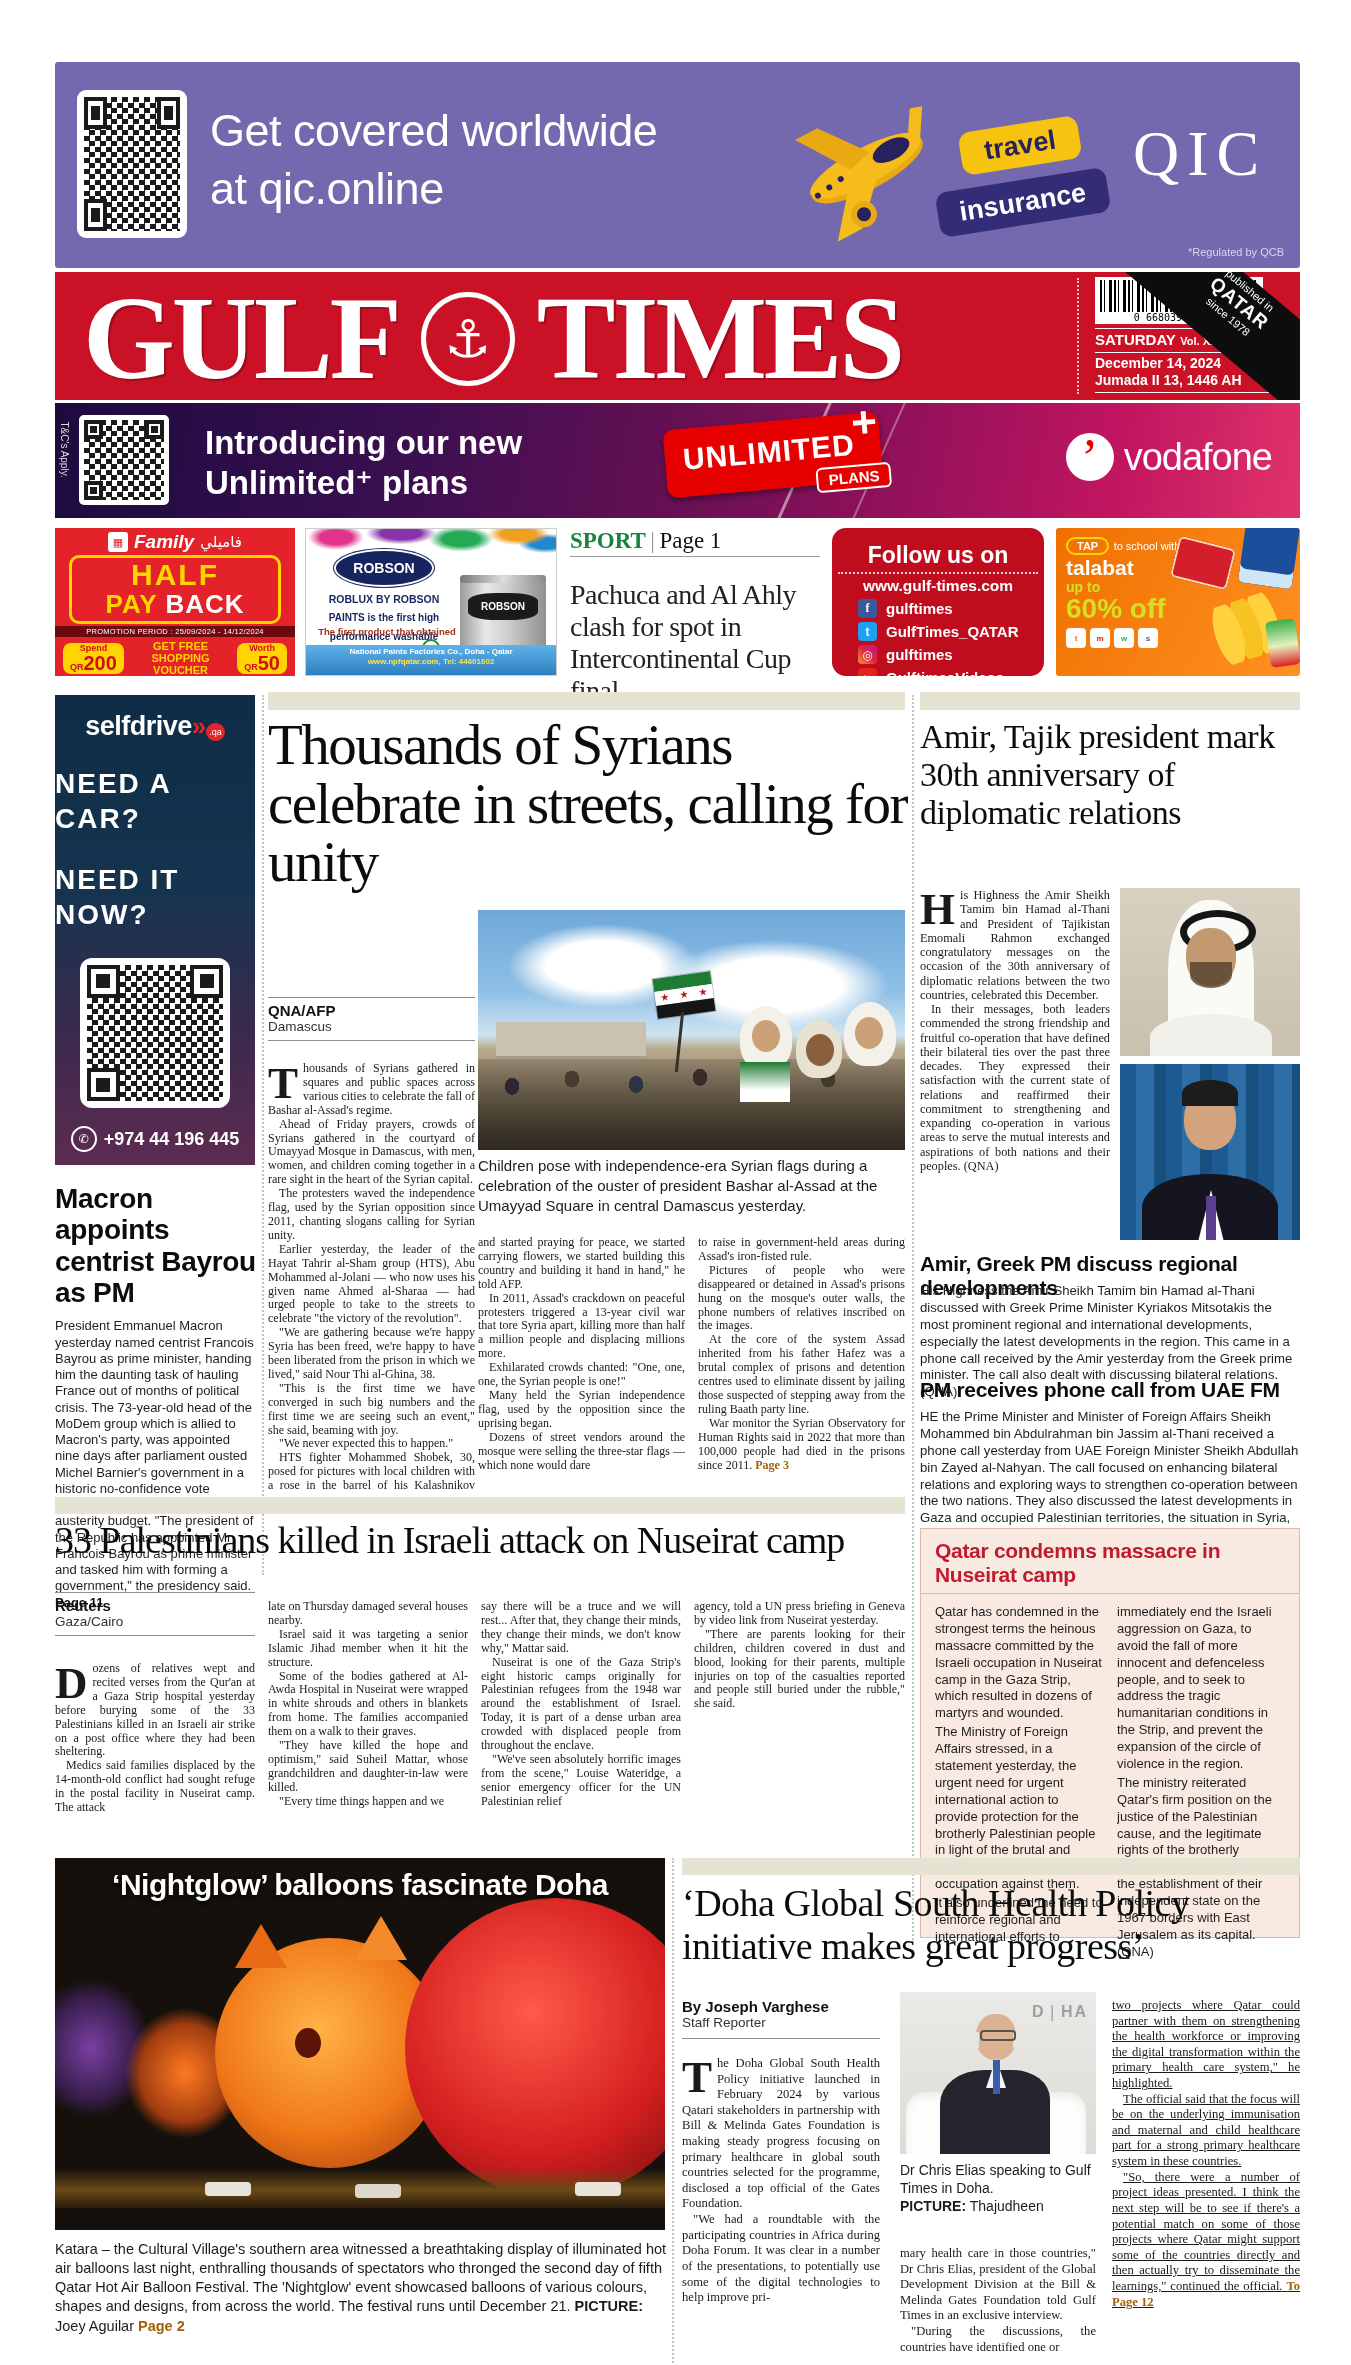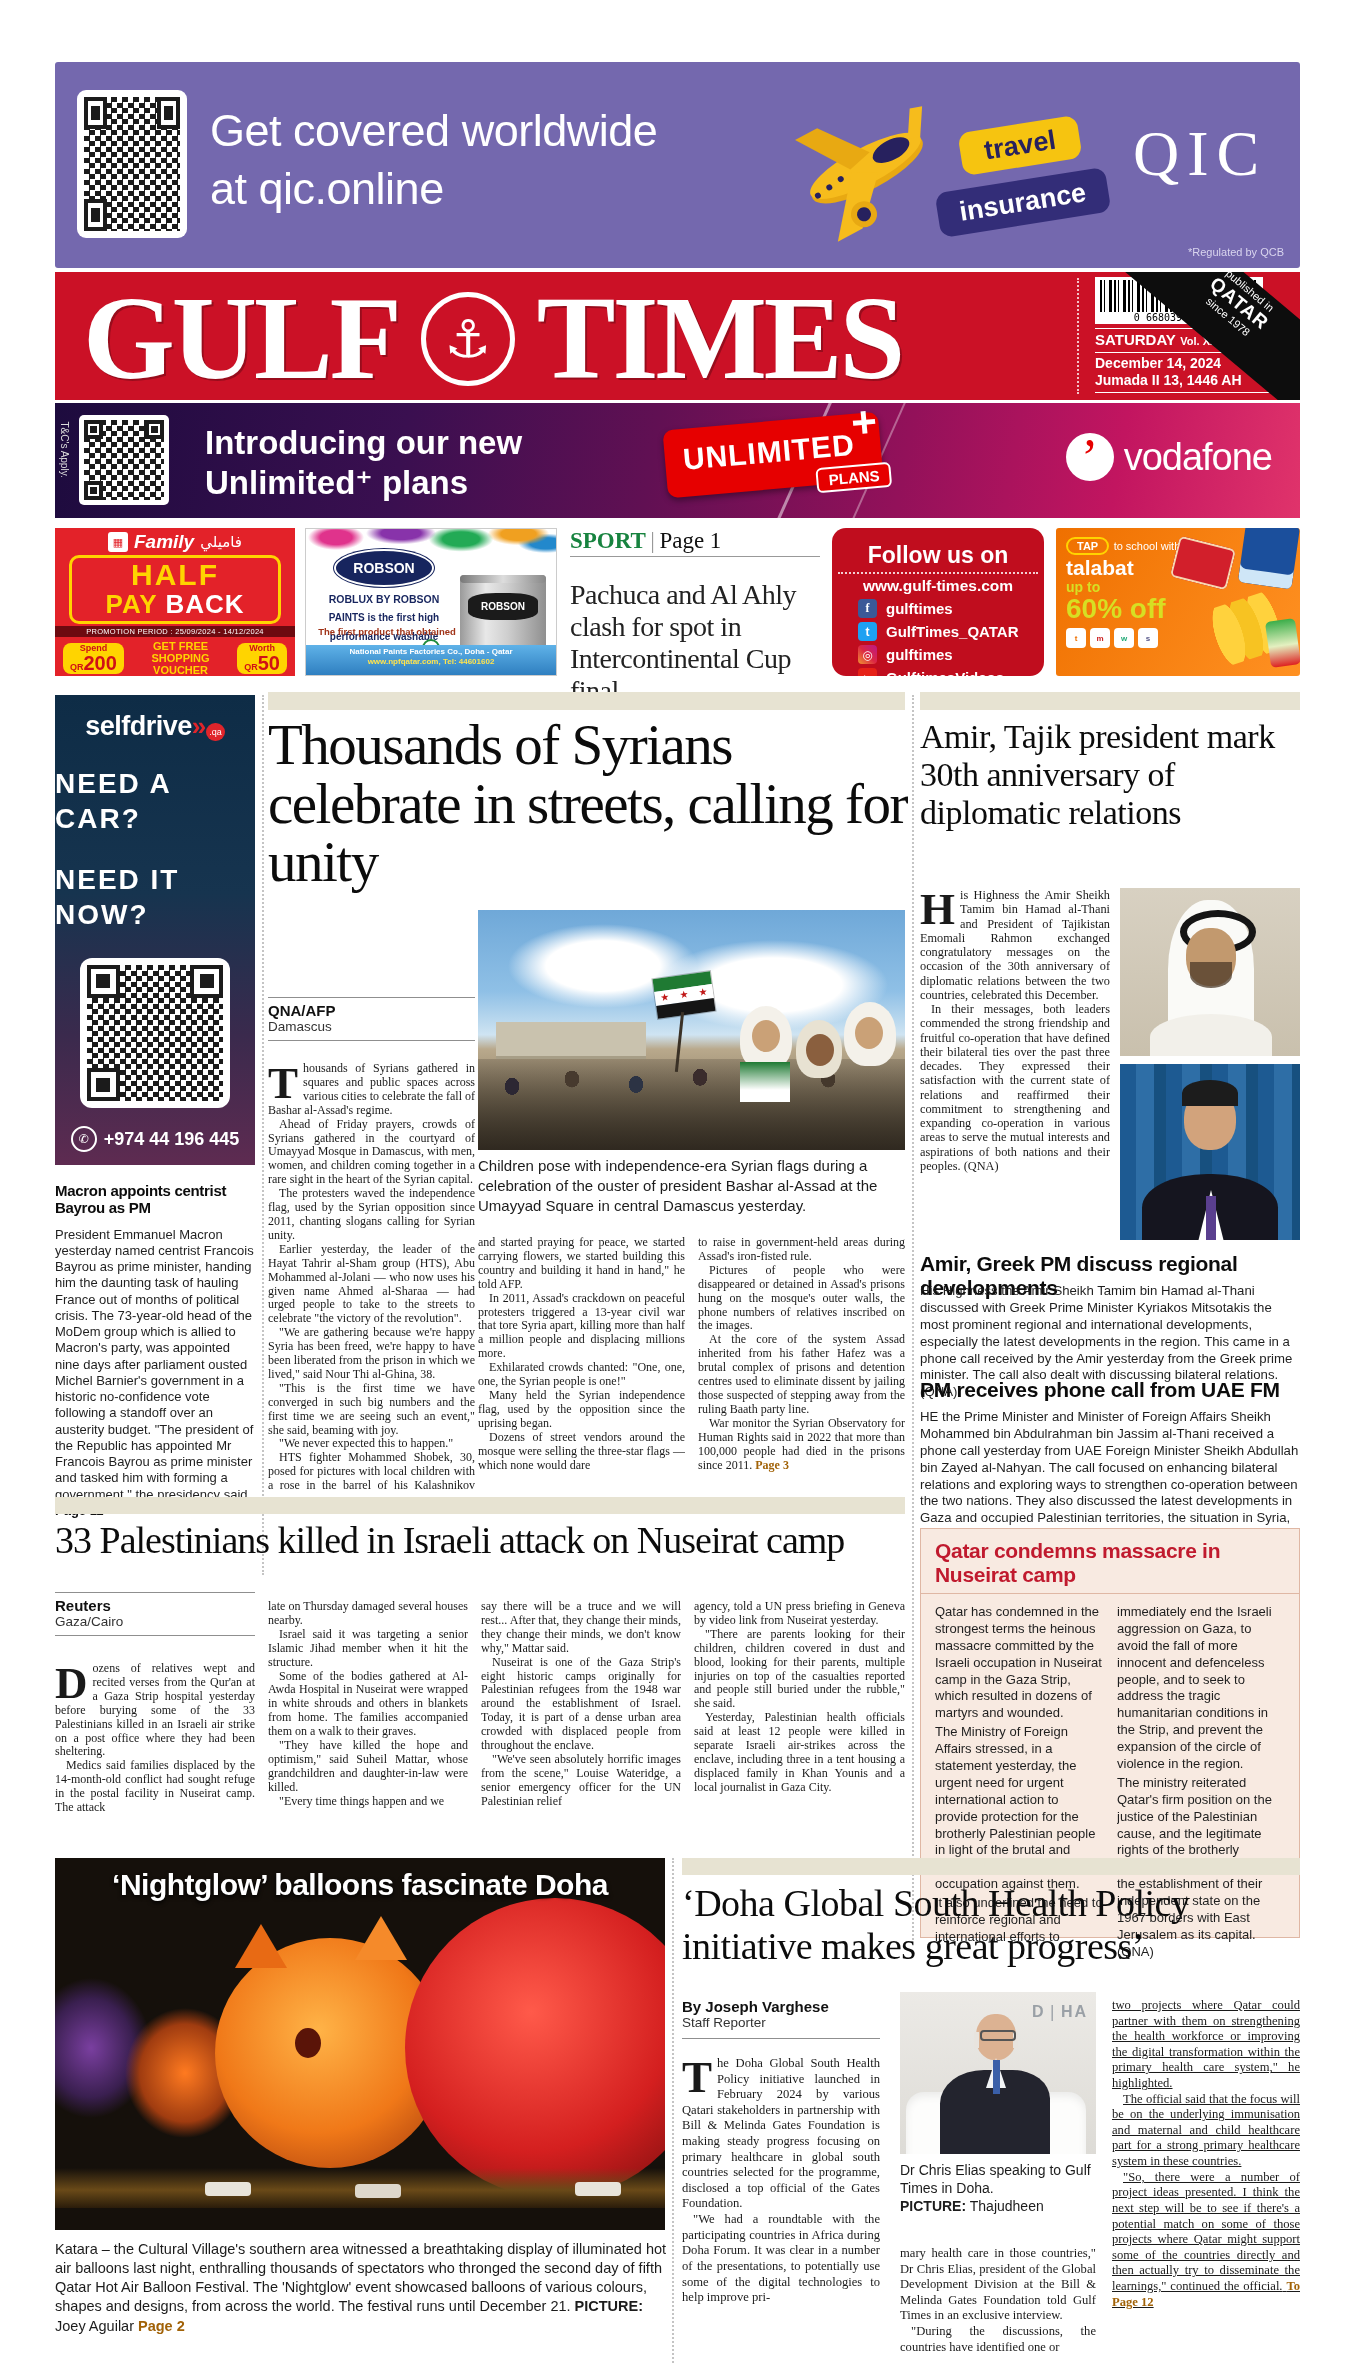--- a/index.html
+++ b/index.html
@@ -304,21 +304,21 @@
           <span class="qr-eye qr-e3"></span>
         </div>
     </div>
     <div style="margin-top:18px;display:flex;align-items:center;justify-content:center;gap:7px;">
       <span style="width:22px;height:22px;border:2px solid #fff;border-radius:50%;display:inline-flex;align-items:center;justify-content:center;font-size:12px;">✆</span>
       <span style="font-weight:800;font-size:18px;">+974 44 196 445</span>
     </div>
   </div>
 
   <div class="abs" style="left:55px;top:1183px;width:202px;">
-    <div class="subhead" style="font-size:15px;line-height:1.12;letter-spacing:-.3px;">Macron appoints centrist Bayrou as PM</div>
+    <div class="subhead" style="font-size:28px;line-height:1.12;letter-spacing:-.3px;">Macron appoints centrist Bayrou as PM</div>
     <div class="sansbody" style="margin-top:10px;font-size:13px;line-height:1.25;">
       <span>President Emmanuel Macron yesterday named centrist Francois Bayrou as prime minister, handing him the daunting task of hauling France out of months of political crisis. The 73-year-old head of the MoDem group which is allied to Macron's party, was appointed nine days after parliament ousted Michel Barnier's government in a historic no-confidence vote following a standoff over an austerity budget. "The president of the Republic has appointed Mr Francois Bayrou as prime minister and tasked him with forming a government," the presidency said.</span>
       <span class="pagerefb">Page 11</span>
     </div>
   </div>
 
   <div class="abs beige" style="left:268px;top:692px;width:637px;height:18px;"></div>
   <div class="abs headline-serif" style="left:268px;top:716px;width:645px;font-size:57px;line-height:1.03;letter-spacing:-1.5px;">Thousands of Syrians celebrate in streets, calling for unity</div>
 
   <div class="abs" style="left:268px;top:997px;width:207px;">
@@ -445,21 +445,20 @@
       <p>"Every time things happen and we</p>
     </div>
   <div class="abs bodytext" style="left:481px;top:1600px;width:200px;height:246px;">
       <p>say there will be a truce and we will rest... After that, they change their minds, they change their minds, we don't know why," Mattar said.</p>
       <p>Nuseirat is one of the Gaza Strip's eight historic camps originally for Palestinian refugees from the 1948 war around the establishment of Israel. Today, it is part of a dense urban area crowded with displaced people from throughout the enclave.</p>
       <p>"We've seen absolutely horrific images from the scene," Louise Wateridge, a senior emergency officer for the UN Palestinian relief</p>
     </div>
   <div class="abs bodytext" style="left:694px;top:1600px;width:211px;height:246px;">
       <p>agency, told a UN press briefing in Geneva by video link from Nuseirat yesterday.</p>
       <p>"There are parents looking for their children, children covered in dust and blood, looking for their parents, multiple injuries on top of the casualties reported and people still buried under the rubble," she said.</p>
-      <p>Yesterday, Palestinian health officials said at least 12 people were killed in separate Israeli air-strikes across the enclave, including three in a tent housing a displaced family in Khan Younis and a local journalist in Gaza City.</p>
     </div>
 
   <div class="ph ph-balloon" style="left:55px;top:1858px;width:610px;height:372px;">
     <div class="glow" style="left:-24px;top:120px;width:120px;height:140px;background:radial-gradient(closest-side,#7a3fa0,#3a1f50 70%,transparent);"></div>
     <div class="glow" style="left:70px;top:150px;width:120px;height:130px;background:radial-gradient(closest-side,#ff7a20,#a03c10 75%,transparent);"></div>
     <div class="glow" style="left:160px;top:80px;width:230px;height:230px;background:radial-gradient(circle at 45% 40%,#ffb347,#f07818 55%,#b84a10 85%);"></div>
     <div class="abs" style="left:180px;top:66px;width:0;height:0;border-left:26px solid transparent;border-right:26px solid transparent;border-bottom:44px solid #e86a14;"></div>
     <div class="abs" style="left:300px;top:58px;width:0;height:0;border-left:26px solid transparent;border-right:26px solid transparent;border-bottom:44px solid #f58a2a;"></div>
     <div class="abs" style="left:240px;top:170px;width:26px;height:30px;background:#5a1408;border-radius:50%;"></div>
     <div class="glow" style="left:350px;top:40px;width:300px;height:300px;background:radial-gradient(circle at 42% 38%,#ff5a4a,#d41f1f 55%,#7e0f0f 90%);"></div>

